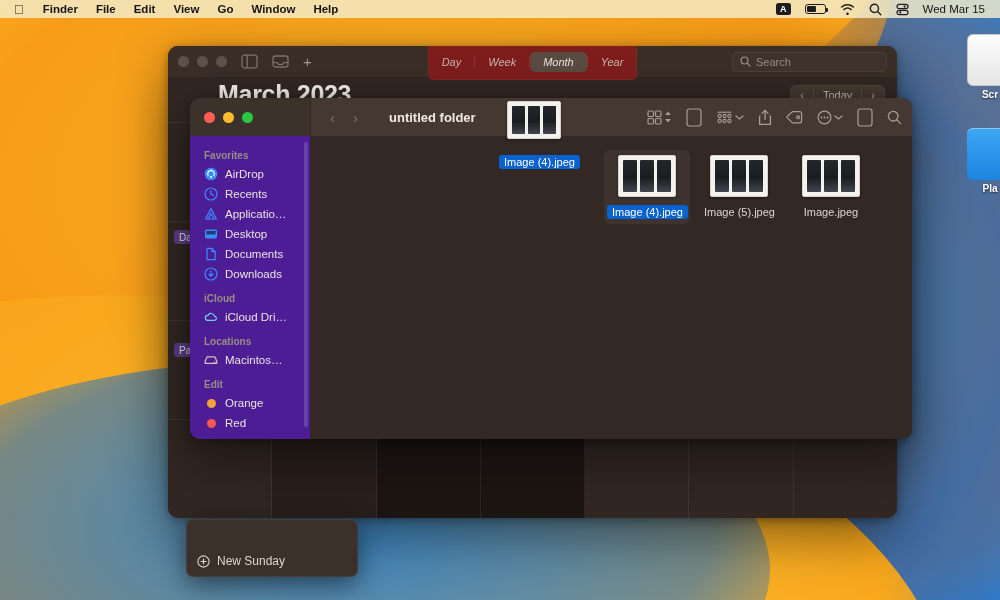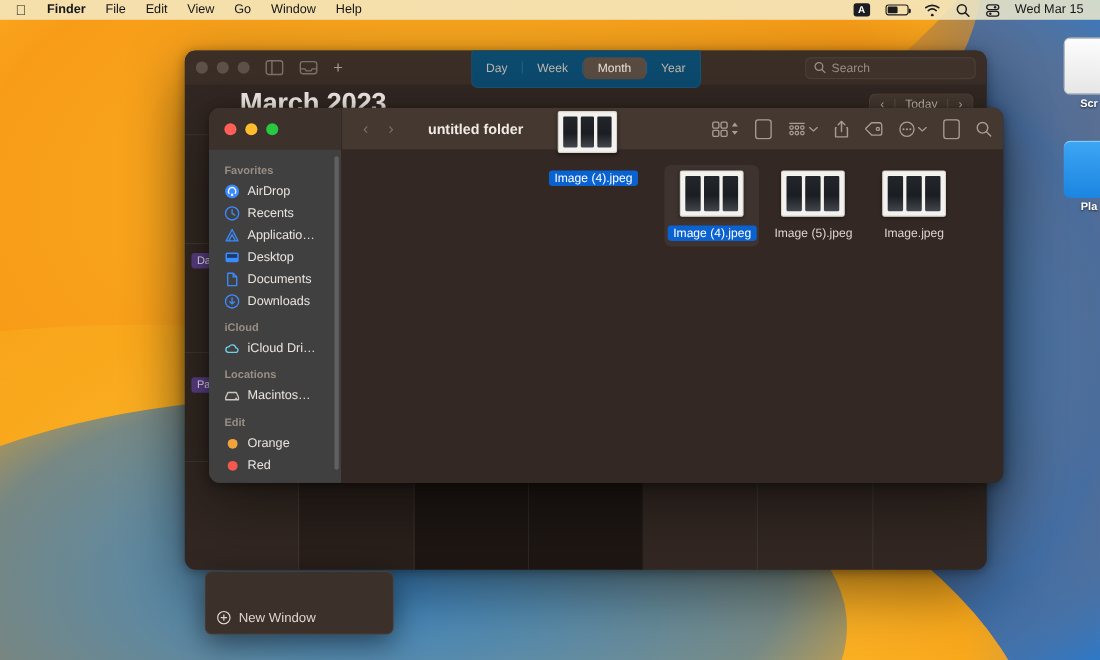--- a/index.html
+++ b/index.html
@@ -75,21 +75,21 @@
   #menubar {
     position:absolute; top:0; left:0; width:1000px; height:18px;
     background:rgba(244,238,205,.82);
     backdrop-filter:blur(18px);
     display:flex; align-items:center;
     padding:0 8px;
     font-size:11.5px; color:#151515;
     z-index:100;
   }
   #menubar .apple { font-size:13px; margin:0 10px 0 6px; line-height:1; }
-  #menubar .mi { padding:0 9px; white-space:nowrap; }
+  #menubar .mi { padding:0 9px; white-space:nowrap;font-weight:bold; }
   #menubar .mi.bold { font-weight:700; }
   #menubar .spacer { flex:1; }
   #menubar .ri { padding:0 7px; display:flex; align-items:center; }
   .ib-a {
     display:inline-block; background:#1d1d1f; color:#fff;
     font-size:9px; font-weight:700; padding:1px 4px; border-radius:2.5px;
     line-height:1.15;
   }
   .batt { width:21px; height:10px; border:1.3px solid #1d1d1f; border-radius:2.8px; position:relative; display:inline-block; }
   .batt::after { content:""; position:absolute; right:-3.2px; top:3px; width:2px; height:4px; background:#1d1d1f; border-radius:0 1px 1px 0; }
@@ -105,22 +105,23 @@
   .tl { display:flex; gap:8px; align-items:center; }
   .tl span { width:11px; height:11px; border-radius:50%; display:block; }
   .tl.inactive span { background:#5d5149; }
   .tl.active .c-red { background:#ff5f57; }
   .tl.active .c-yel { background:#febc2e; }
   .tl.active .c-grn { background:#28c840; }
   .cal-tb-ico { width:17px; height:15px; margin-left:14px; opacity:.55; }
   .cal-plus { margin-left:14px; font-size:15px; color:#a79c93; line-height:1; }
   .seg {
     position:absolute; left:50%; transform:translateX(-50%);
-    display:flex; background:#0c4a6e; border-radius:6px; height:37px; align-items:center;
+    display:flex; background:#7f1d1d; border-radius:6px; height:37px; align-items:center;
     border:1px solid rgba(255,255,255,.05);
+    font-style:italic;
   }
   .seg .s { font-size:11px; color:#c2b8ae; padding:0 13px; line-height:20px; height:20px; border-radius:5px; }
   .seg .s.on { background:#5a4b41; color:#e8e2db; }
   .seg .div { width:1px; height:11px; background:rgba(255,255,255,.12); }
   #cal-search {
     position:absolute; right:10px; width:155px; height:20px;
     background:#3f332c; border:1px solid rgba(255,255,255,.07); border-radius:5px;
     display:flex; align-items:center; padding:0 7px; gap:5px;
   }
   #cal-search .ph { font-size:11px; color:#9a8f86; }
@@ -156,21 +157,21 @@
   #finder-titlebar { height:38px; display:flex; align-items:stretch; flex:0 0 38px; }
   #finder-sb-head { width:120px; background:#3c312b; display:flex; align-items:center; padding-left:14px; }
   #finder-tb { flex:1; background:#443831; display:flex; align-items:center; padding:0 10px; position:relative; border-left:1px solid rgba(0,0,0,.22); }
   .navchev { font-size:15px; color:#b9aea5; padding:0 9px; line-height:1; }
   .navchev.dim { color:#7d7168; }
   #finder-title { font-size:13px; font-weight:700; color:#f0ebe5; margin-left:22px; }
   #finder-tb-right { position:absolute; right:10px; display:flex; align-items:center; gap:14px; }
   .tbi { opacity:.72; display:flex; align-items:center; gap:2px; }
   #finder-body { flex:1; display:flex; min-height:0; }
 
-  #finder-sidebar { width:120px; background:#404040; padding:5px 0 0; position:relative; overflow:hidden; }
+  #finder-sidebar { width:120px; background:#4c1d95; padding:5px 0 0; position:relative; overflow:hidden; }
   .sb-sec { font-size:10px; color:#998e85; font-weight:700; padding:9px 0 3px 14px; }
   .sb-item { display:flex; align-items:center; gap:7px; padding:3px 8px 3px 14px; font-size:11.5px; color:#e9e3dd; white-space:nowrap; }
   .sb-item .ic { width:14px; height:14px; display:flex; align-items:center; justify-content:center; flex:0 0 14px; }
   .dot { width:9px; height:9px; border-radius:50%; display:block; }
   #sb-scroll { position:absolute; right:2px; top:6px; width:4px; height:285px; background:rgba(255,255,255,.17); border-radius:2px; }
 
   #finder-content { flex:1; background:#332823; position:relative; padding:14px 0 0 18px; }
   .files { display:flex; gap:6px; padding-left:276px; }
   .file { width:86px; text-align:center; padding:5px 3px 4px; border-radius:6px; }
   .file.sel { background:rgba(255,255,255,.055); }
@@ -368,21 +369,21 @@
 
 <div id="newfolder-menu">
   <div class="row">
     <span>
       <svg width="13" height="13" viewBox="0 0 13 13">
           <circle cx="6.5" cy="6.5" r="5.6" stroke="#ded6cf" stroke-width="1.1" fill="none"></circle>
           <line x1="6.5" y1="3.6" x2="6.5" y2="9.4" stroke="#ded6cf" stroke-width="1.1"></line>
           <line x1="3.6" y1="6.5" x2="9.4" y2="6.5" stroke="#ded6cf" stroke-width="1.1"></line>
         </svg>
     </span>
-    <span class="lbl">New Window</span>
+    <span class="lbl">New Sunday</span>
   </div>
 </div>
 
 <div class="win" id="finder-window">
   <div id="finder-titlebar">
     <div id="finder-sb-head">
       <div class="tl active">
         <span class="c-red"></span>
         <span class="c-yel"></span>
         <span class="c-grn"></span>

